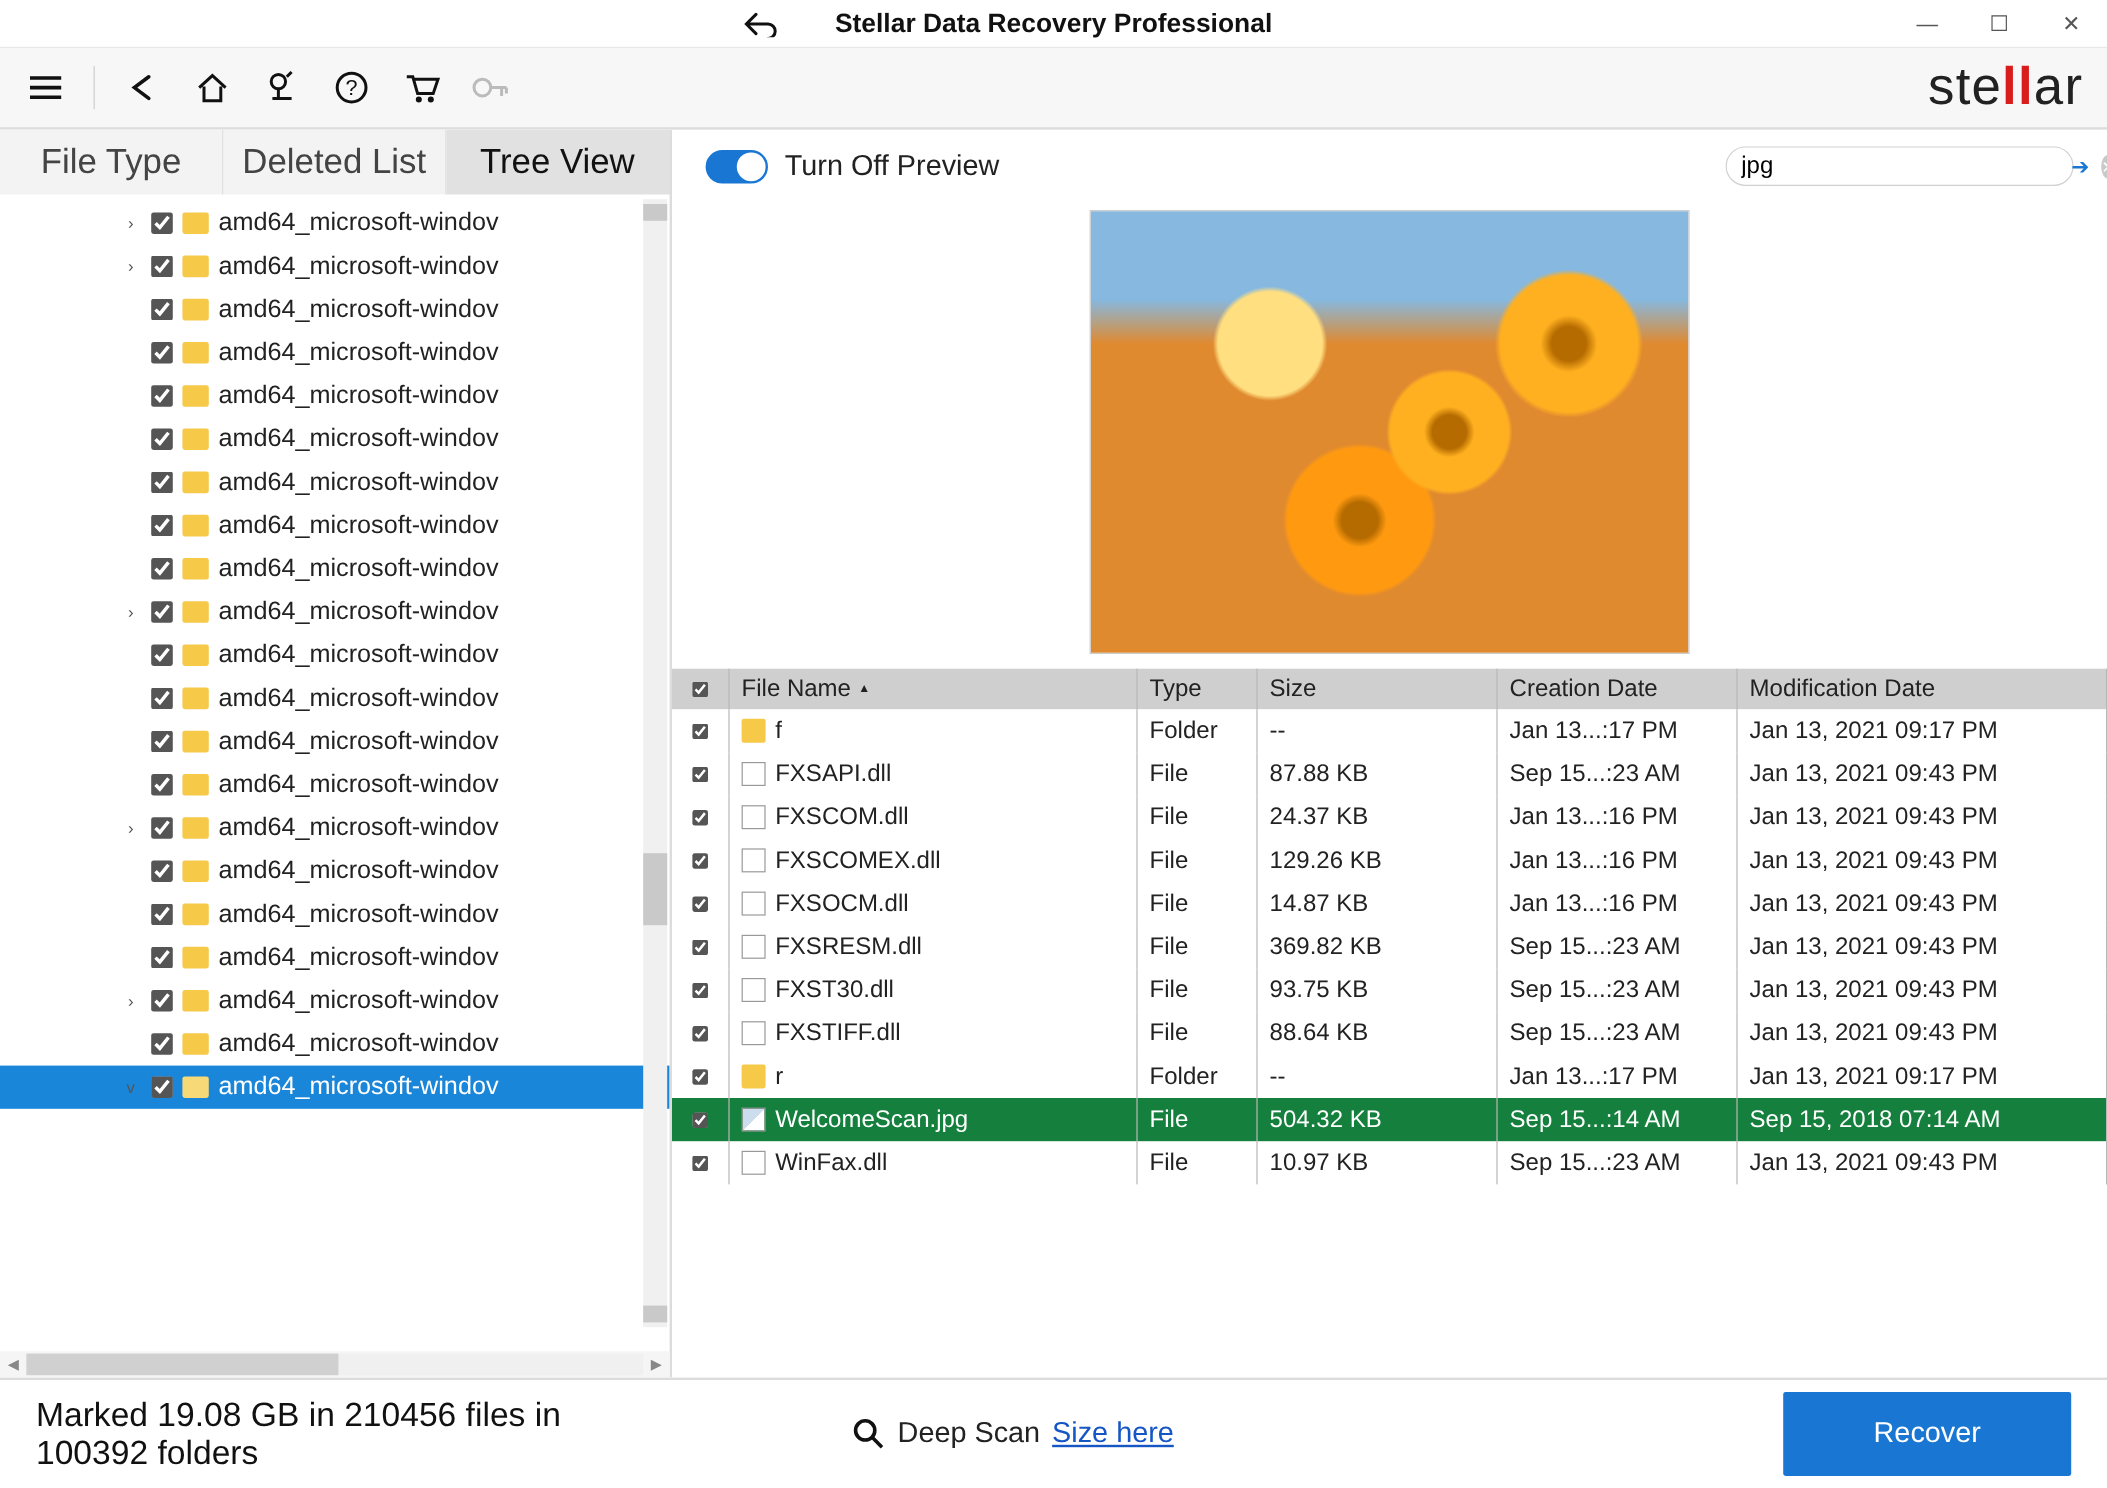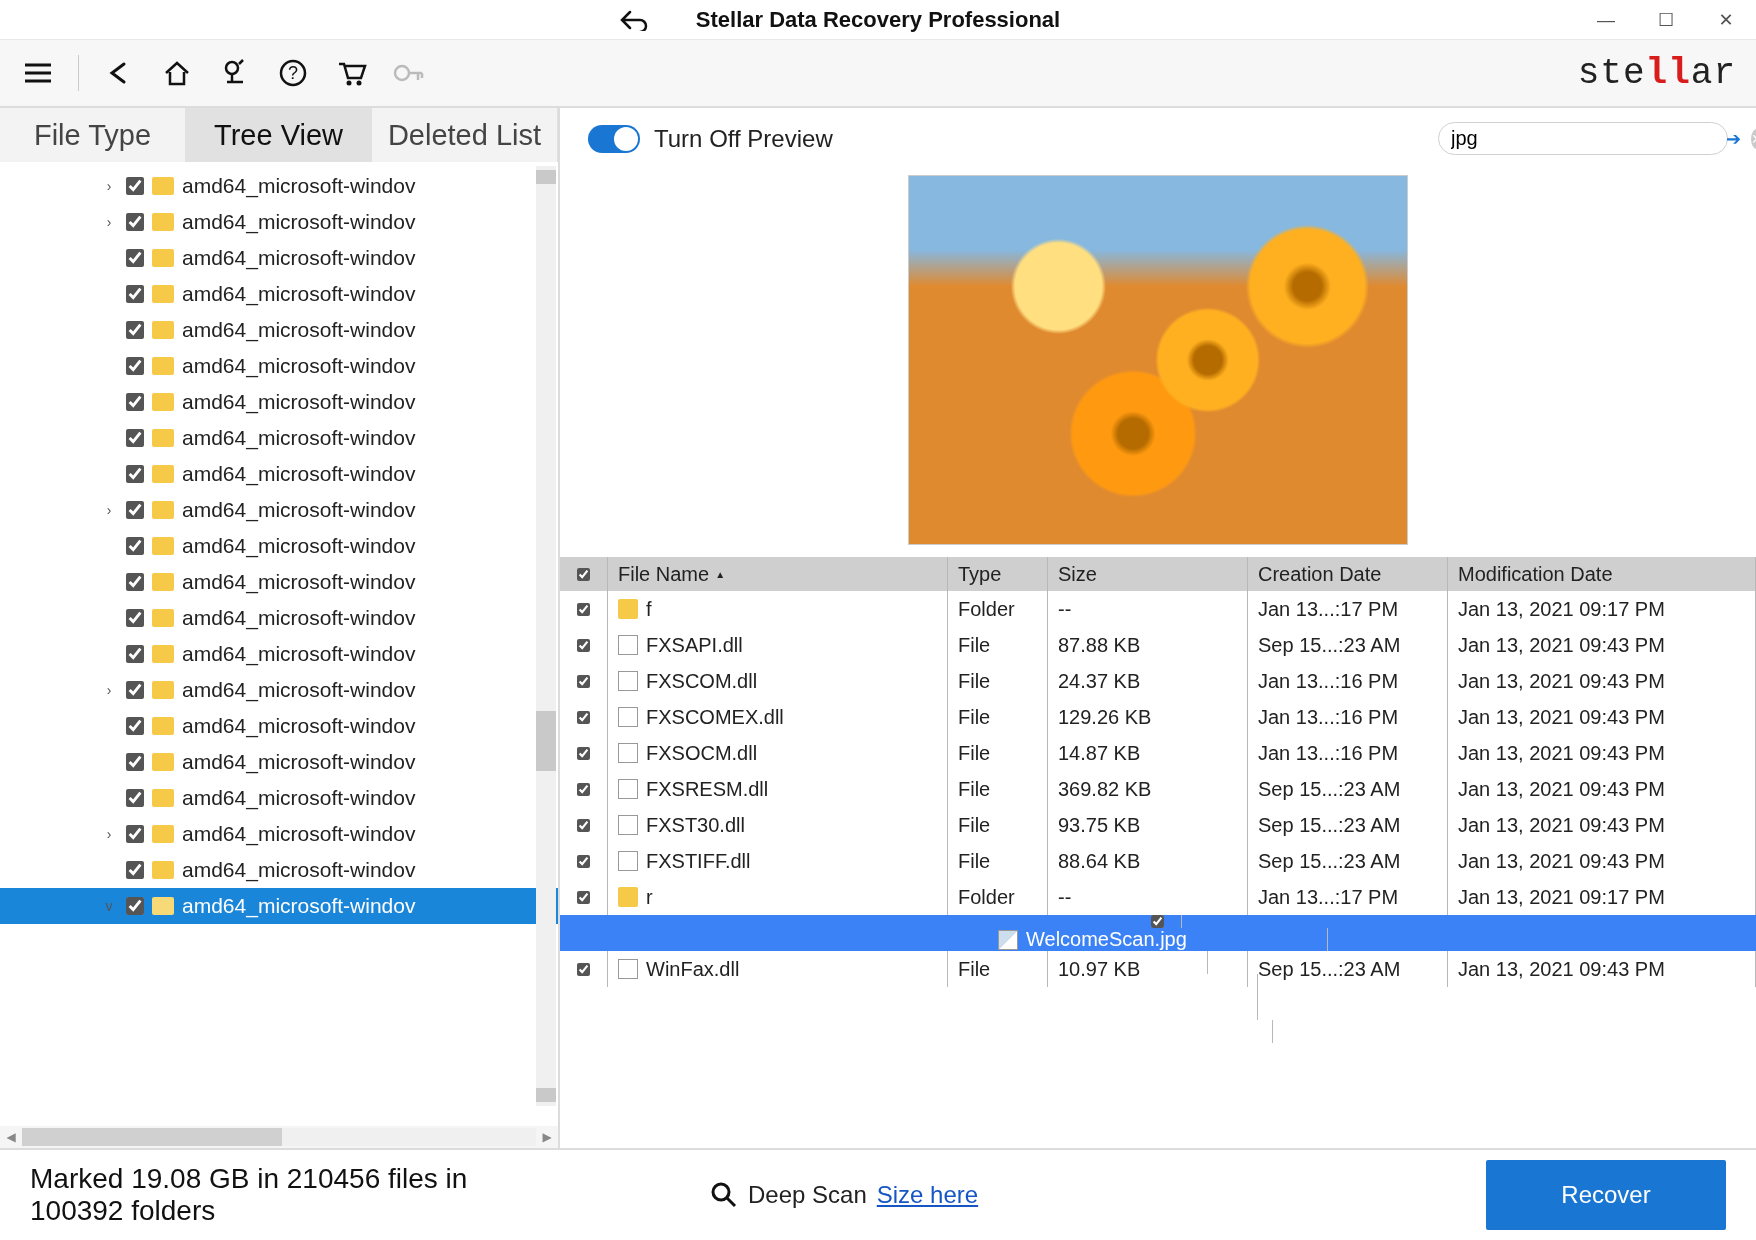--- a/index.html
+++ b/index.html
@@ -5,21 +5,21 @@
 * { box-sizing: border-box; margin: 0; padding: 0; }
 body { font-family: "Segoe UI", Arial, sans-serif; font-size: 18px; color: #222; background: #fff; width: 1756px; height: 1240px; overflow: hidden; display: flex; flex-direction: column; }
 .titlebar { height: 40px; display: flex; align-items: center; justify-content: center; position: relative; background: #fff; border-bottom: 1px solid #e8e8e8; }
 .titlebar .title { font-size: 22px; font-weight: 600; color: #111; }
 .titlebar .back-arrow { position: absolute; left: 620px; font-size: 24px; }
 .titlebar .win-controls { position: absolute; right: 0; top: 0; display: flex; }
 .titlebar .win-controls div { width: 60px; height: 40px; display: flex; align-items: center; justify-content: center; color: #555; font-size: 18px; }
 .toolbar { height: 68px; background: #f7f7f7; border-bottom: 2px solid #dcdcdc; display: flex; align-items: center; padding: 0 20px; gap: 22px; }
 .toolbar .icon { width: 36px; height: 36px; display: flex; align-items: center; justify-content: center; color: #111; }
 .toolbar .sep { width: 1px; height: 36px; background: #ccc; }
-.toolbar .brand { margin-left: auto; font-size: 36px; font-weight: 400; letter-spacing: 1px; font-family: Liberation Mono, monospace; }
+.toolbar .brand { margin-left: auto; font-size: 44px; font-weight: 400; letter-spacing: 1px; }
 .brand .ll { color: #d91d1d; font-weight: 700; }
 .main { flex: 1; display: flex; overflow: hidden; }
 .left { width: 560px; display: flex; flex-direction: column; border-right: 2px solid #dcdcdc; background: #fff; }
 .tabs { display: flex; height: 54px; background: #f3f3f3; }
 .tab { flex: 1; display: flex; align-items: center; justify-content: center; font-size: 29px; color: #444; border-right: 1px solid #e0e0e0; }
 .tab.active { background: #e1e1e1; color: #111; font-weight: 500; }
 .tree { flex: 1; overflow: hidden; position: relative; font-size: 21px; padding-top: 6px; }
 .tree-row { display: flex; align-items: center; height: 36px; padding-left: 100px; gap: 8px; white-space: nowrap; overflow: hidden; }
 .tree-row .expander { width: 18px; color: #555; font-size: 14px; text-align: center; }
 .tree-row input[type=checkbox] { width: 18px; height: 18px; }
@@ -46,21 +46,21 @@
 .filelist { flex: 1; overflow: auto; }
 .fl-header { display: flex; background: #cfcfcf; font-size: 20px; height: 34px; align-items: center; }
 .fl-header > div, .fl-row > div { padding: 0 10px; border-right: 1px solid #b8b8b8; height: 100%; display: flex; align-items: center; }
 .col-chk { width: 48px; justify-content: center; }
 .col-name { width: 340px; }
 .col-type { width: 100px; }
 .col-size { width: 200px; }
 .col-cdate { width: 200px; }
 .col-mdate { flex: 1; border-right: none; }
 .fl-row { display: flex; height: 36px; font-size: 20px; align-items: center; }
-.fl-row.selected { background: #3b82f6; color: #fff; flex-direction: column; }
+.fl-row.selected { background: #15803d; color: #fff; }
 .fl-row .ficon { width: 20px; height: 20px; margin-right: 8px; display: inline-block; }
 .ficon.folder { background: #f7c948; border-radius: 2px; }
 .ficon.file { border: 1px solid #999; background: #fff; position: relative; }
 .ficon.image { border: 1px solid #999; background: linear-gradient(135deg,#cde 50%,#fff 50%); }
 .sort-ind { margin-left: 6px; font-size: 10px; }
 .footer { height: 92px; border-top: 2px solid #dcdcdc; display: flex; align-items: center; padding: 0 30px; gap: 40px; }
 .footer .status { font-size: 28px; color: #111; max-width: 520px; }
 .footer .deep { display: flex; align-items: center; gap: 10px; font-size: 24px; margin-left: 120px; }
 .footer .deep a { color: #1656c4; text-decoration: underline; }
 .footer .recover { margin-left: auto; width: 240px; height: 70px; background: #1977d3; color: #fff; font-size: 24px; border: none; border-radius: 2px; }
@@ -127,22 +127,22 @@
       </svg>
     </div>
   <div class="brand"><span>ste</span><span class="ll">ll</span><span>ar</span></div>
 </div>
 
 <div class="main">
 
   <div class="left">
     <div class="tabs">
       <div class="tab">File Type</div>
+      <div class="tab">Deleted List</div>
       <div class="tab active">Tree View</div>
-      <div class="tab">Deleted List</div>
     </div>
     <div class="tree" id="tree">
       <div class="tree-row">
           <span class="expander">›</span>
           <input type="checkbox" checked="" style="">
           <span class="folder-icon"></span>
           <span>amd64_microsoft-windov</span>
         </div>
         <div class="tree-row">
           <span class="expander">›</span>

